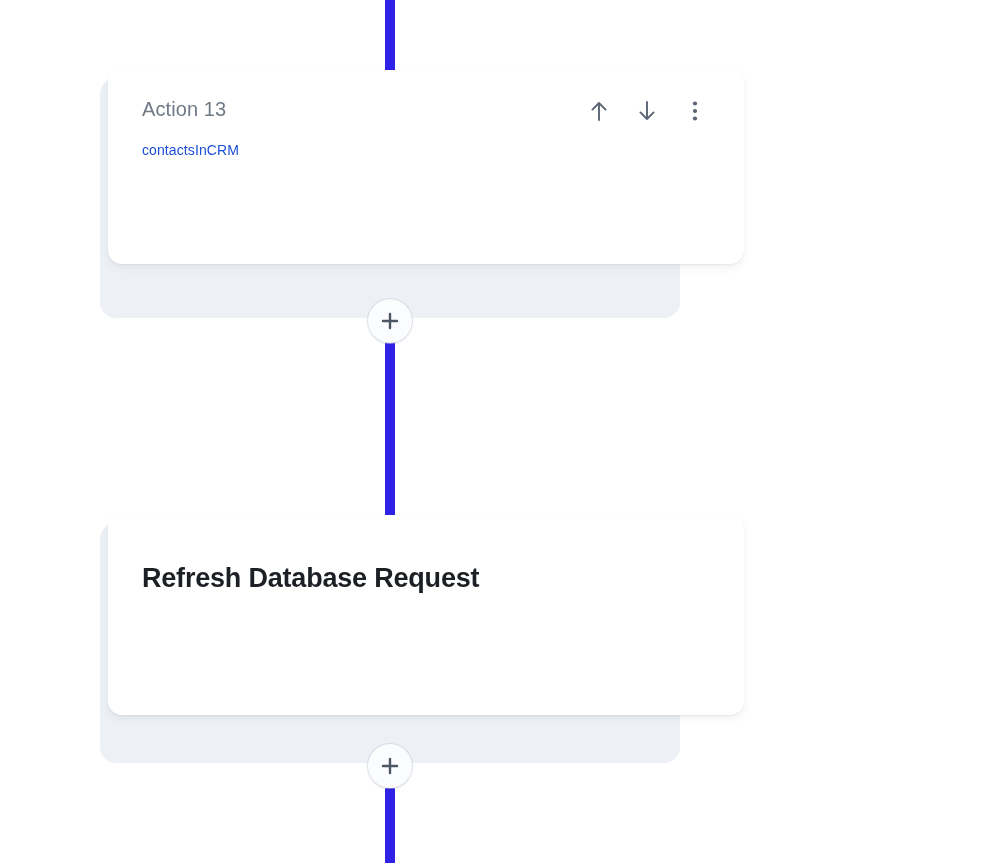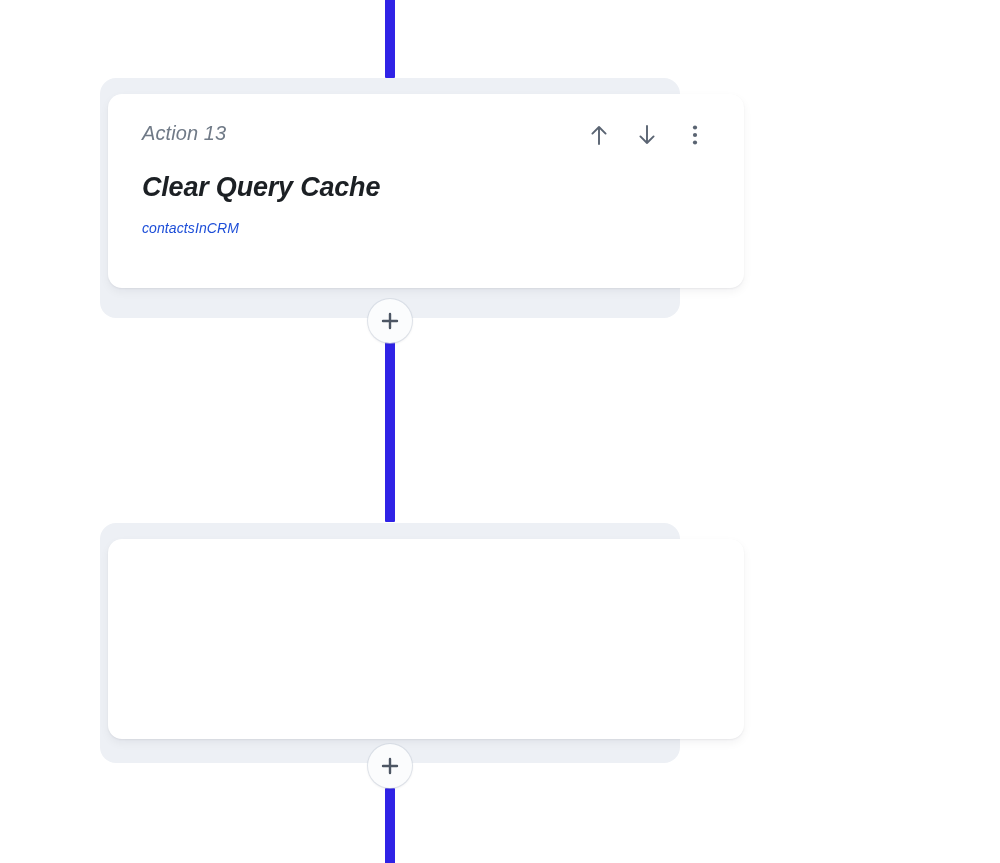--- a/index.html
+++ b/index.html
@@ -51,29 +51,28 @@
     width: 580px;
     border-radius: 16px;
     background: #edf0f5;
   }
   .node-1 .node-backing { height: 240px; }
   .node-2 .node-backing { height: 240px; }
 
   .node-card {
     position: absolute;
     left: 8px;
-    top: 24px;
+    top: 0;
     width: 636px;
     box-sizing: border-box;
     background: #ffffff;
     border-radius: 14px;
     box-shadow: 0 1px 2px rgba(17, 24, 39, 0.06),
                 0 4px 10px rgba(17, 24, 39, 0.05);
     padding: 26px 30px 30px 34px;
-    font-style: italic;
   }
   .node-1 .node-card { min-height: 194px; }
   .node-2 .node-card { min-height: 200px; }
 
   .card-header {
     display: flex;
     align-items: flex-start;
     justify-content: space-between;
     height: 30px;
   }
@@ -173,34 +172,34 @@
           </button>
           <button class="icon-btn">
             <svg width="6" height="24" viewBox="0 0 6 24" fill="none">
               <circle cx="3" cy="4.5" r="2.1" fill="#5a6472"></circle>
               <circle cx="3" cy="12" r="2.1" fill="#5a6472"></circle>
               <circle cx="3" cy="19.5" r="2.1" fill="#5a6472"></circle>
             </svg>
           </button>
         </div>
       </div>
-      <div class="card-title">Clear Query Cache</div>
       <div class="card-subtitle">contactsInCRM</div>
     </div>
   </div>
 
   <button class="add-btn add-1">
     <svg width="20" height="20" viewBox="0 0 20 20" fill="none">
       <path d="M10 3V17M3 10H17" stroke="#4d5664" stroke-width="2.4" stroke-linecap="round"></path>
     </svg>
   </button>
 
   <div class="node-group node-2">
     <div class="node-backing"></div>
     <div class="node-card">
+      <div class="card-title">Refresh Database Request</div>
 
     </div>
   </div>
 
   <button class="add-btn add-2">
     <svg width="20" height="20" viewBox="0 0 20 20" fill="none">
       <path d="M10 3V17M3 10H17" stroke="#4d5664" stroke-width="2.4" stroke-linecap="round"></path>
     </svg>
   </button>
 

